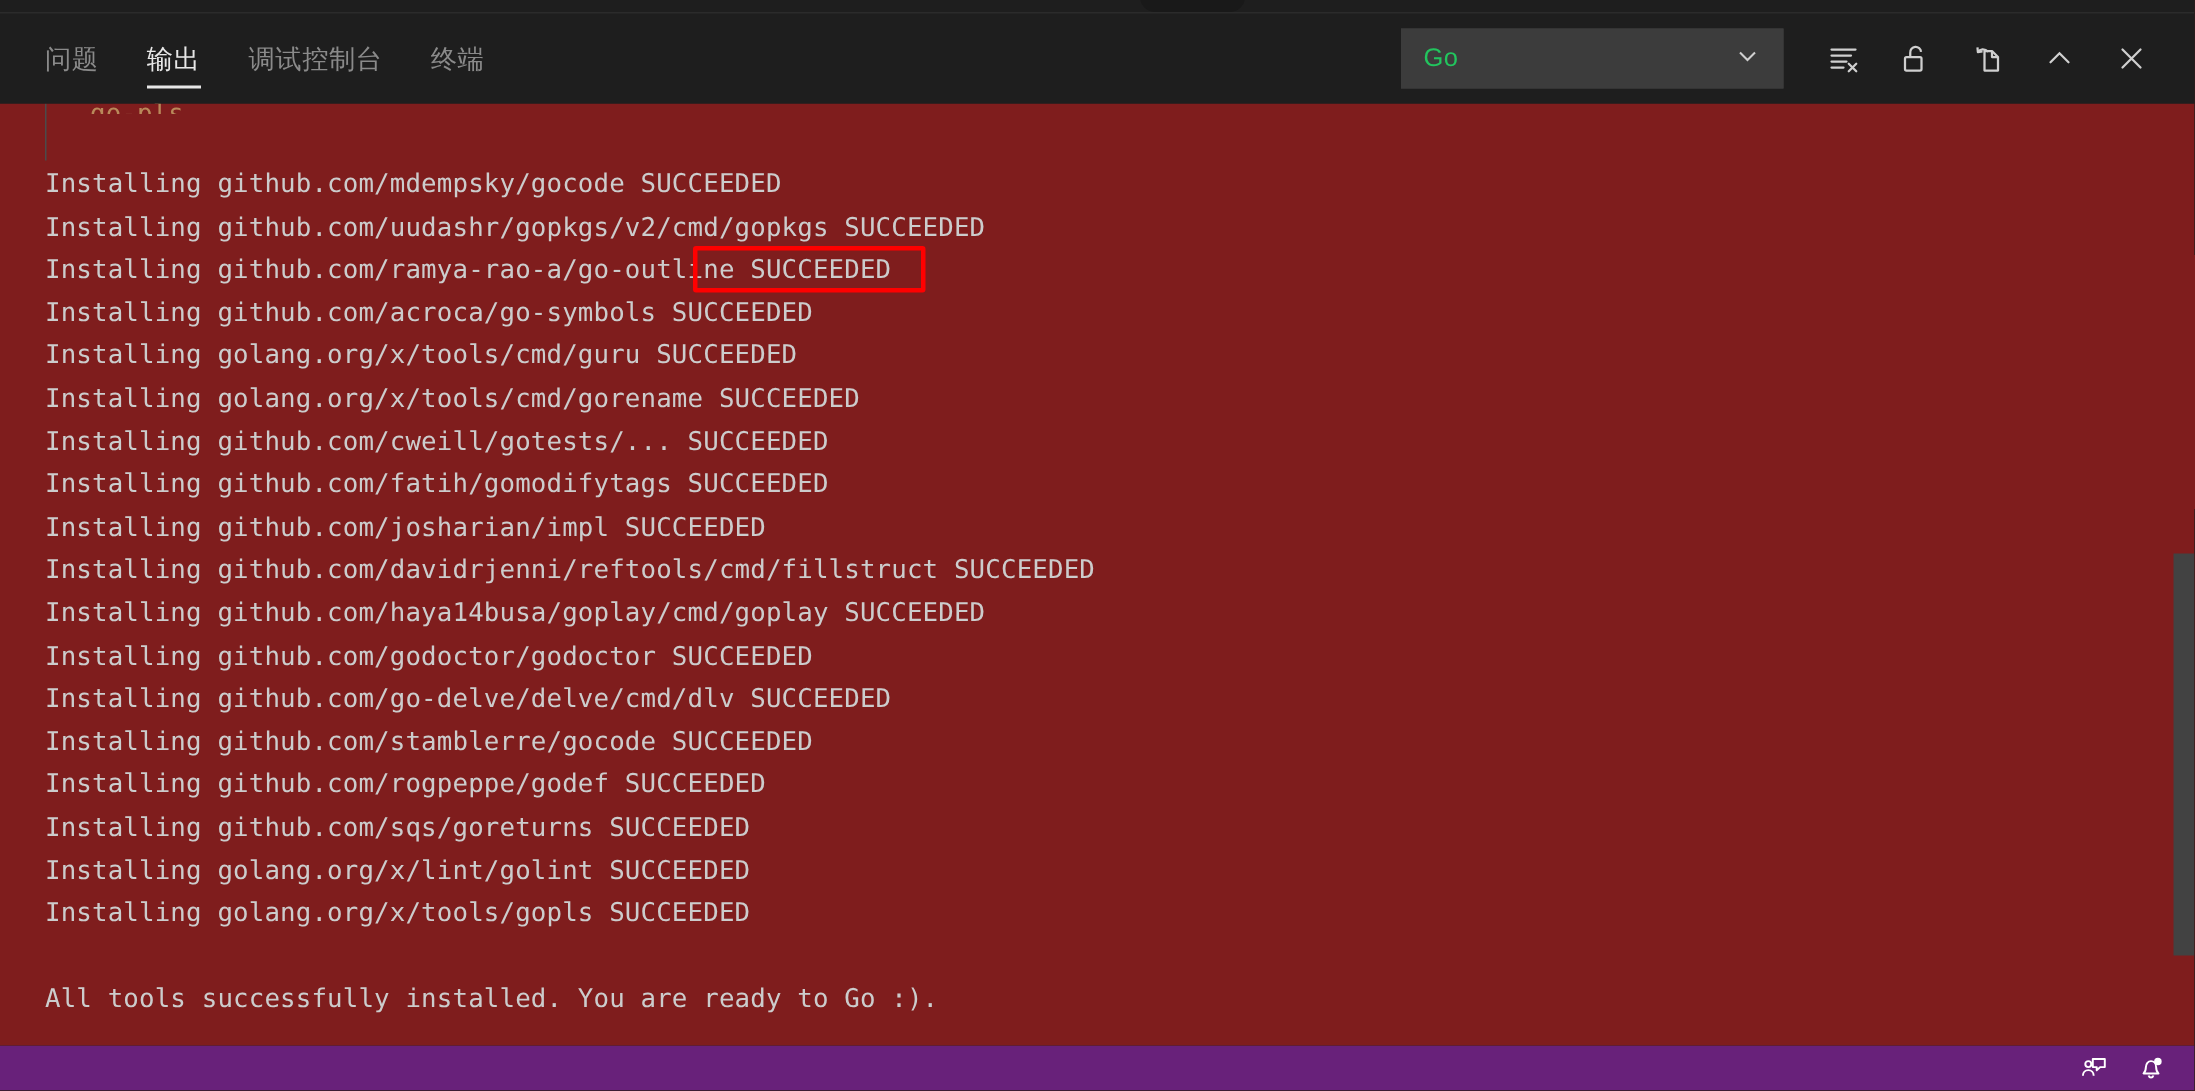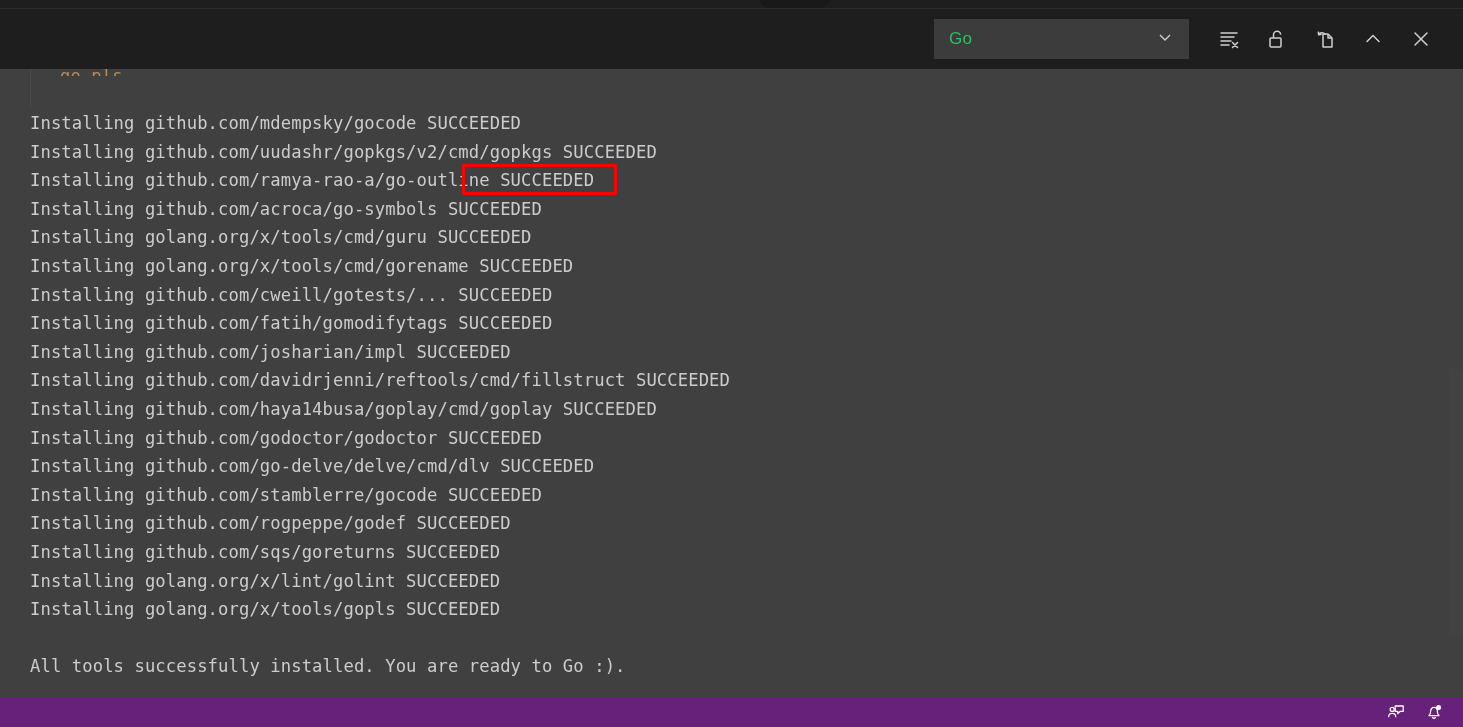--- a/index.html
+++ b/index.html
@@ -127,21 +127,21 @@
     justify-content: center;
     cursor: pointer;
     color: #cfcfcf;
   }
   .icon-btn svg { display: block; }
 
   
   .output-wrap {
     position: relative;
     flex: 1 1 auto;
-    background: #404040;
+    background: #7f1d1d;
     overflow: hidden;
   }
 
   .output-body {
     position: absolute;
     inset: 0;
     padding-left: 30px;
     padding-top: 0;
     font-family: "DejaVu Sans Mono", "Liberation Mono", monospace;
     font-size: 17.2px;
@@ -246,20 +246,34 @@
 <body>
 
 <div class="app">
 
   <div class="titlebar-edge">
     <div class="drag-nub"></div>
   </div>
 
   <div class="panel-header">
 
+    <div class="tabs">
+      <div class="tab">
+        <span>问题</span>
+      </div>
+      <div class="tab active">
+        <span>输出</span>
+      </div>
+      <div class="tab">
+        <span>调试控制台</span>
+      </div>
+      <div class="tab">
+        <span>终端</span>
+      </div>
+    </div>
 
     <div class="header-actions">
 
       <div class="channel-select">
         <span class="value">Go</span>
         <span class="chev">
           <svg width="18" height="18" viewBox="0 0 18 18" fill="none" stroke="currentColor" stroke-width="1.4">
             <path d="M4 7l5 5 5-5"></path>
           </svg>
         </span>

